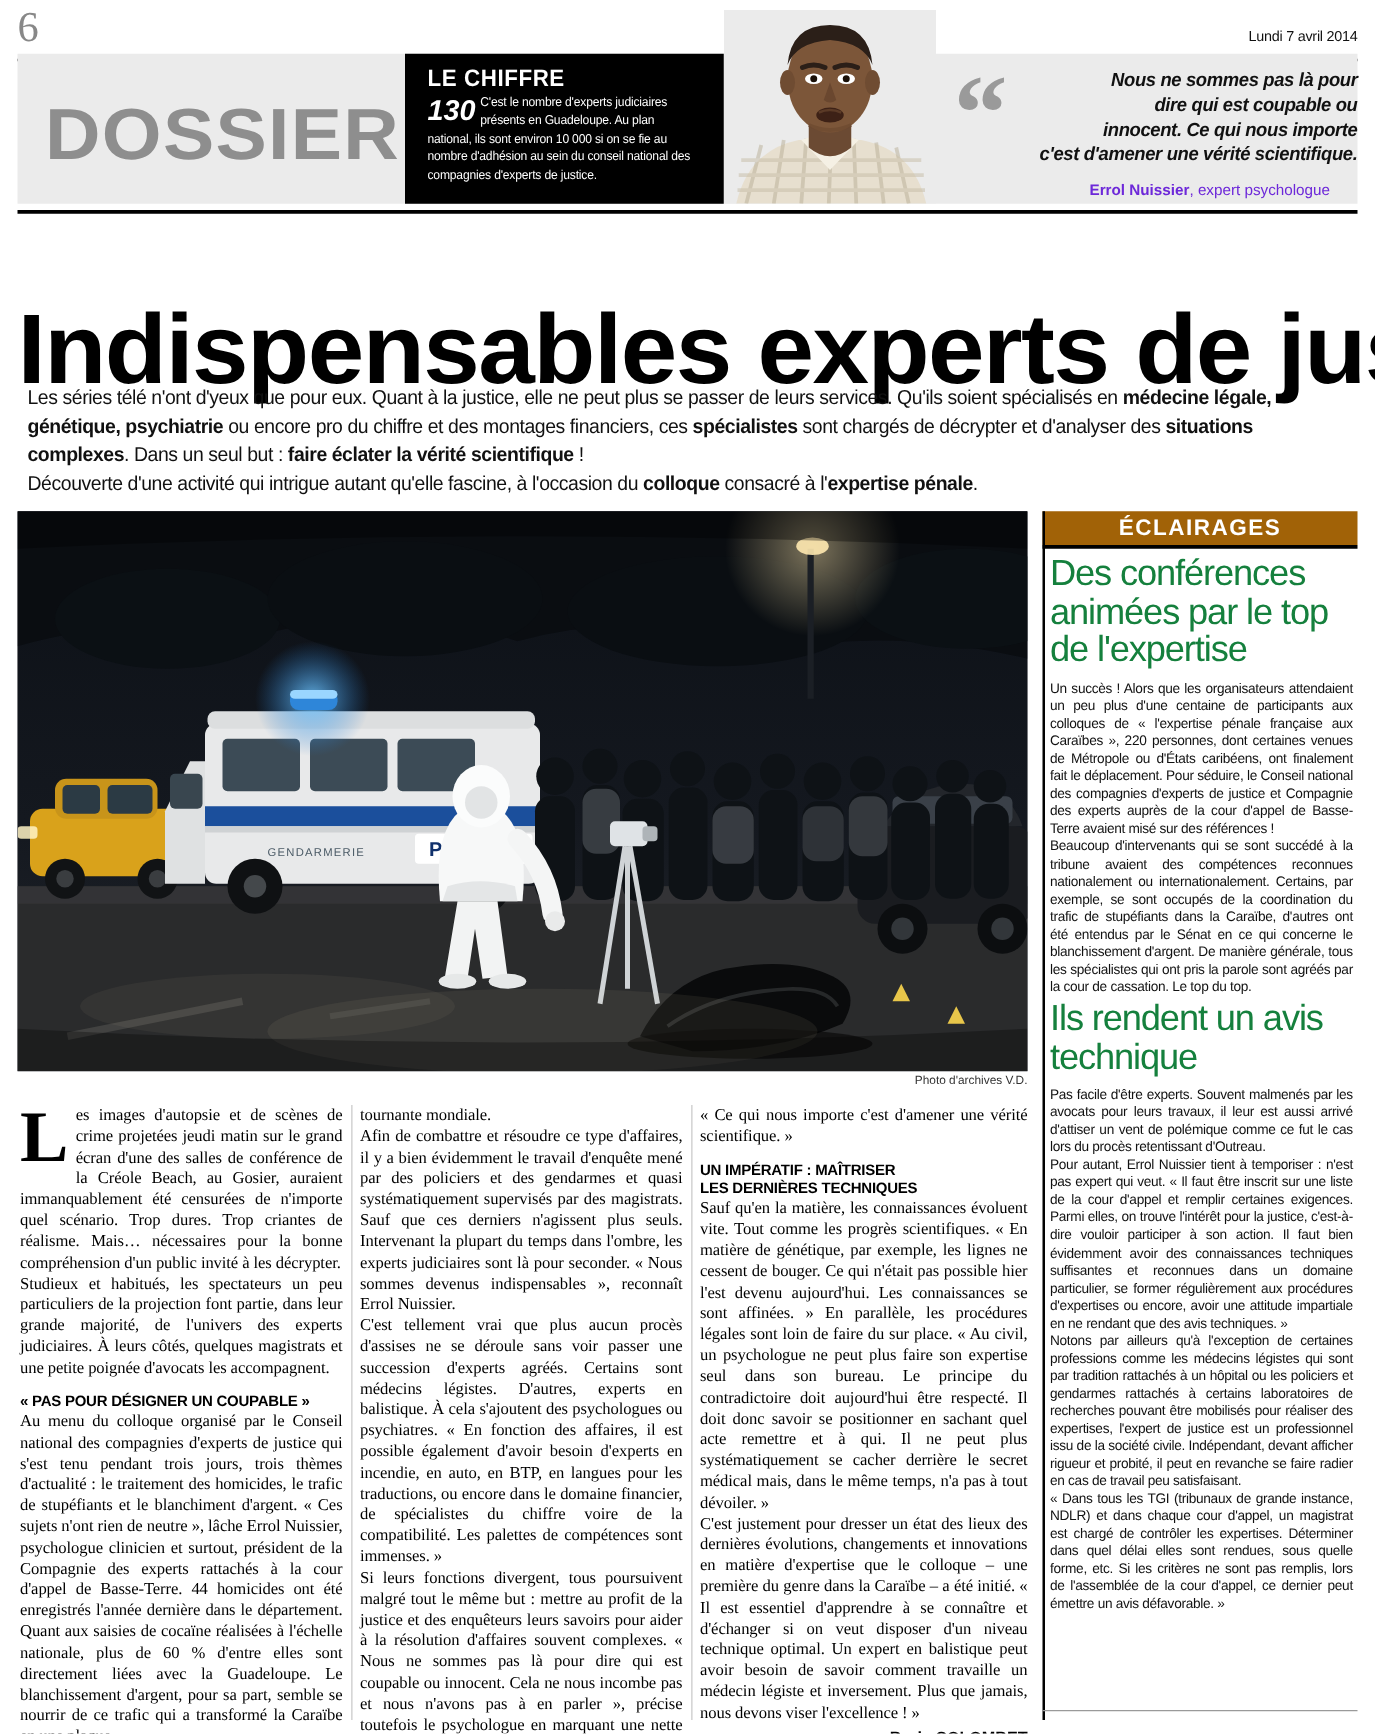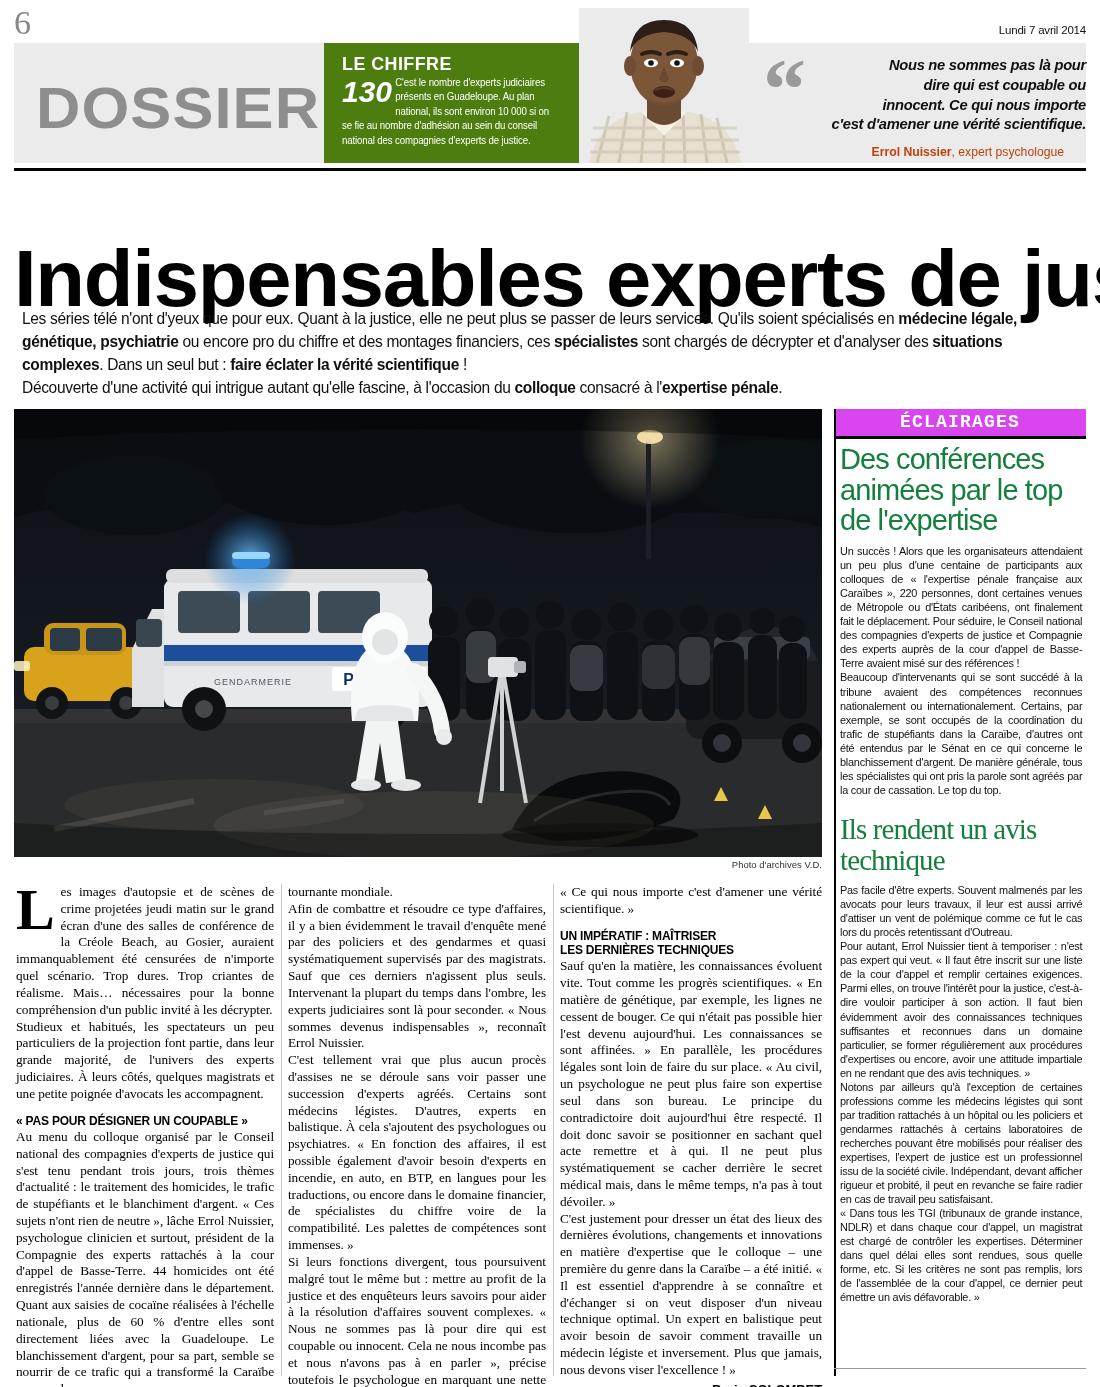--- a/index.html
+++ b/index.html
@@ -66,39 +66,39 @@
     line-height: 1;
     letter-spacing: 1px;
     color: #8e8e8e;
     transform: scaleX(1.06);
     transform-origin: left center;
   }
   .chiffre-box {
     position: absolute;
     left: 310px; top: 0;
     width: 255px; height: 120px;
-    background: #4d7c0f;
+    background: #000000;
     color: #ffffff;
     box-sizing: border-box;
     padding: 10px 12px 8px 18px;
   }
   .chiffre-title {
     font-family: "Liberation Sans", sans-serif;
     font-weight: 700;
     font-size: 19px;
     letter-spacing: 0.5px;
     margin: 0 0 1px 0;
     transform: scaleX(0.94);
     transform-origin: left center;
   }
   .chiffre-num {
     font-family: "Liberation Sans", sans-serif;
     font-weight: 700;
     font-style: italic;
-    font-size: 30px;
+    font-size: 23px;
     line-height: 1;
     float: left;
     margin: 1px 6px 0 0;
   }
   .chiffre-body {
     font-family: "Liberation Sans", sans-serif;
     font-size: 10.2px;
     line-height: 1.42;
     letter-spacing: -0.15px;
     transform: scaleX(0.95);
@@ -142,21 +142,21 @@
     transform: scaleX(0.97);
     transform-origin: right top;
   }
   .quote-attrib {
     position: absolute;
     left: 0; bottom: 4px;
     width: 337px;
     text-align: right;
     font-family: "Liberation Sans", sans-serif;
     font-size: 12.2px;
-    color: #c2410c;
+    color: #6d28d9;
     padding-right: 22px;
     box-sizing: border-box;
   }
   .quote-attrib b { font-weight: 700; }
 
   .header-rule {
     position: absolute;
     left: 14px; top: 168px;
     width: 1072px; height: 3px;
     background: #000000;
@@ -271,23 +271,23 @@
     left: 834px; top: 409px;
     width: 252px; height: 967px;
     border-left: 2px solid #000000;
     box-sizing: border-box;
     padding-left: 6px;
   }
   .eclairages-bar {
     position: absolute;
     left: 834px; top: 409px;
     width: 252px; height: 27px;
-    background: #d946ef;
+    background: #a16207;
     color: #ffffff;
-    font-family: Liberation Mono, monospace;
+    font-family: Liberation Sans, sans-serif;
     font-weight: 700;
     font-size: 18px;
     letter-spacing: 1.2px;
     text-align: center;
     line-height: 27px;
     box-sizing: border-box;
   }
   .eclairages-underline {
     position: absolute;
     left: 834px; top: 436px;
@@ -302,22 +302,21 @@
   .side-title {
     font-family: "Liberation Sans", sans-serif;
     font-weight: 400;
     font-size: 29px;
     line-height: 1.06;
     letter-spacing: -0.9px;
     margin: 0 0 8px 0;
     color: #15803d;
   }
   .side-title.second {
-    margin-top: 17px;
-    font-family: Liberation Serif, serif;
+    margin-top: 3px;
   }
   .side-body {
     font-family: "Liberation Sans", sans-serif;
     font-size: 11.1px;
     line-height: 1.265;
     letter-spacing: -0.25px;
     text-align: justify;
     color: #111111;
     transform: scaleX(0.985);
     transform-origin: left top;

